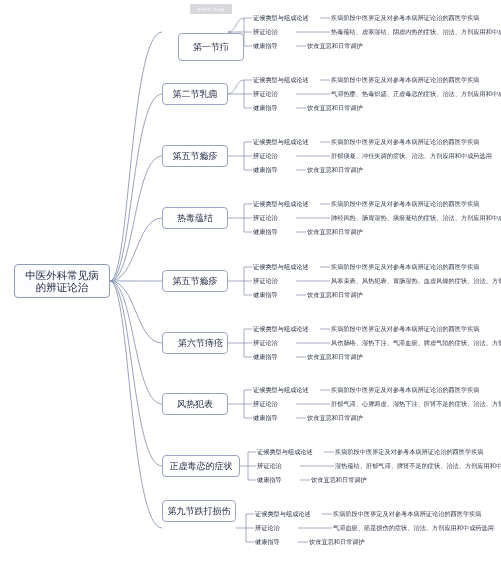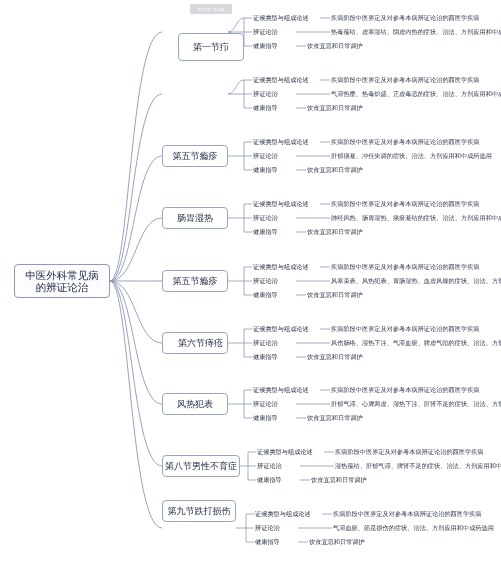--- a/index.html
+++ b/index.html
@@ -177,39 +177,42 @@
   <div class="node sec" style="left:178px;top:21px;width:66px;height:28px;margin-top:12px;">
     <span>第一节疖</span>
   </div>
   <div class="leaf k" style="left:253px;top:15px;">证候类型与组成论述</div>
   <div class="leaf k" style="left:253px;top:29px;">辨证论治</div>
   <div class="leaf k" style="left:253px;top:43px;">健康指导</div>
   <div class="leaf v" style="left:331px;top:15px;">疾病阶段中医界定及对参考本病辨证论治的西医学疾病</div>
   <div class="leaf v" style="left:331px;top:29px;">热毒蕴结、虚寒湿结、阴虚内热的症状、治法、方剂应用和中成药的选用</div>
   <div class="leaf v" style="left:307px;top:43px;">饮食宜忌和日常调护</div>
 
+  <div class="node sec" style="left:162px;top:83px;width:66px;height:22px;">
+    <span>第二节乳痈</span>
+  </div>
   <div class="leaf k" style="left:253px;top:77px;">证候类型与组成论述</div>
   <div class="leaf k" style="left:253px;top:91px;">辨证论治</div>
   <div class="leaf k" style="left:253px;top:105px;">健康指导</div>
   <div class="leaf v" style="left:331px;top:77px;">疾病阶段中医界定及对参考本病辨证论治的西医学疾病</div>
   <div class="leaf v" style="left:331px;top:91px;">气滞热壅、热毒炽盛、正虚毒恋的症状、治法、方剂应用和中成药选用</div>
   <div class="leaf v" style="left:307px;top:105px;">饮食宜忌和日常调护</div>
 
   <div class="node sec" style="left:162px;top:145px;width:66px;height:22px;">
     <span>第五节瘾疹</span>
   </div>
   <div class="leaf k" style="left:253px;top:139px;">证候类型与组成论述</div>
   <div class="leaf k" style="left:253px;top:153px;">辨证论治</div>
   <div class="leaf k" style="left:253px;top:167px;">健康指导</div>
   <div class="leaf v" style="left:331px;top:139px;">疾病阶段中医界定及对参考本病辨证论治的西医学疾病</div>
   <div class="leaf v" style="left:331px;top:153px;">肝郁痰凝、冲任失调的症状、治法、方剂应用和中成药选用</div>
   <div class="leaf v" style="left:307px;top:167px;">饮食宜忌和日常调护</div>
 
   <div class="node sec" style="left:162px;top:207px;width:66px;height:22px;">
-    <span>肠胃湿热</span>
+    <span>热毒蕴结</span>
   </div>
   <div class="leaf k" style="left:253px;top:201px;">证候类型与组成论述</div>
   <div class="leaf k" style="left:253px;top:215px;">辨证论治</div>
   <div class="leaf k" style="left:253px;top:229px;">健康指导</div>
   <div class="leaf v" style="left:331px;top:201px;">疾病阶段中医界定及对参考本病辨证论治的西医学疾病</div>
   <div class="leaf v" style="left:331px;top:215px;">肺经风热、肠胃湿热、痰瘀凝结的症状、治法、方剂应用和中成药选用</div>
   <div class="leaf v" style="left:307px;top:229px;">饮食宜忌和日常调护</div>
 
   <div class="node sec" style="left:162px;top:270px;width:66px;height:22px;font-family:Liberation Serif, serif;">
     <span>第五节瘾疹</span>
@@ -235,21 +238,21 @@
     <span>风热犯表</span>
   </div>
   <div class="leaf k" style="left:253px;top:387px;">证候类型与组成论述</div>
   <div class="leaf k" style="left:253px;top:401px;">辨证论治</div>
   <div class="leaf k" style="left:253px;top:415px;">健康指导</div>
   <div class="leaf v" style="left:331px;top:387px;">疾病阶段中医界定及对参考本病辨证论治的西医学疾病</div>
   <div class="leaf v" style="left:331px;top:401px;">肝郁气滞、心脾两虚、湿热下注、肝肾不足的症状、治法、方剂应用和中成药选用</div>
   <div class="leaf v" style="left:307px;top:415px;">饮食宜忌和日常调护</div>
 
   <div class="node sec" style="left:162px;top:455px;width:78px;height:22px;">
-    <span>第八节男性不育症</span>
+    <span>正虚毒恋的症状</span>
   </div>
   <div class="leaf k" style="left:257px;top:449px;">证候类型与组成论述</div>
   <div class="leaf k" style="left:257px;top:463px;">辨证论治</div>
   <div class="leaf k" style="left:257px;top:477px;">健康指导</div>
   <div class="leaf v" style="left:335px;top:449px;">疾病阶段中医界定及对参考本病辨证论治的西医学疾病</div>
   <div class="leaf v" style="left:335px;top:463px;">湿热蕴结、肝郁气滞、脾肾不足的症状、治法、方剂应用和中成药选用</div>
   <div class="leaf v" style="left:311px;top:477px;">饮食宜忌和日常调护</div>
 
   <div class="node sec" style="left:162px;top:500px;width:74px;height:22px;">
     <span>第九节跌打损伤</span>

